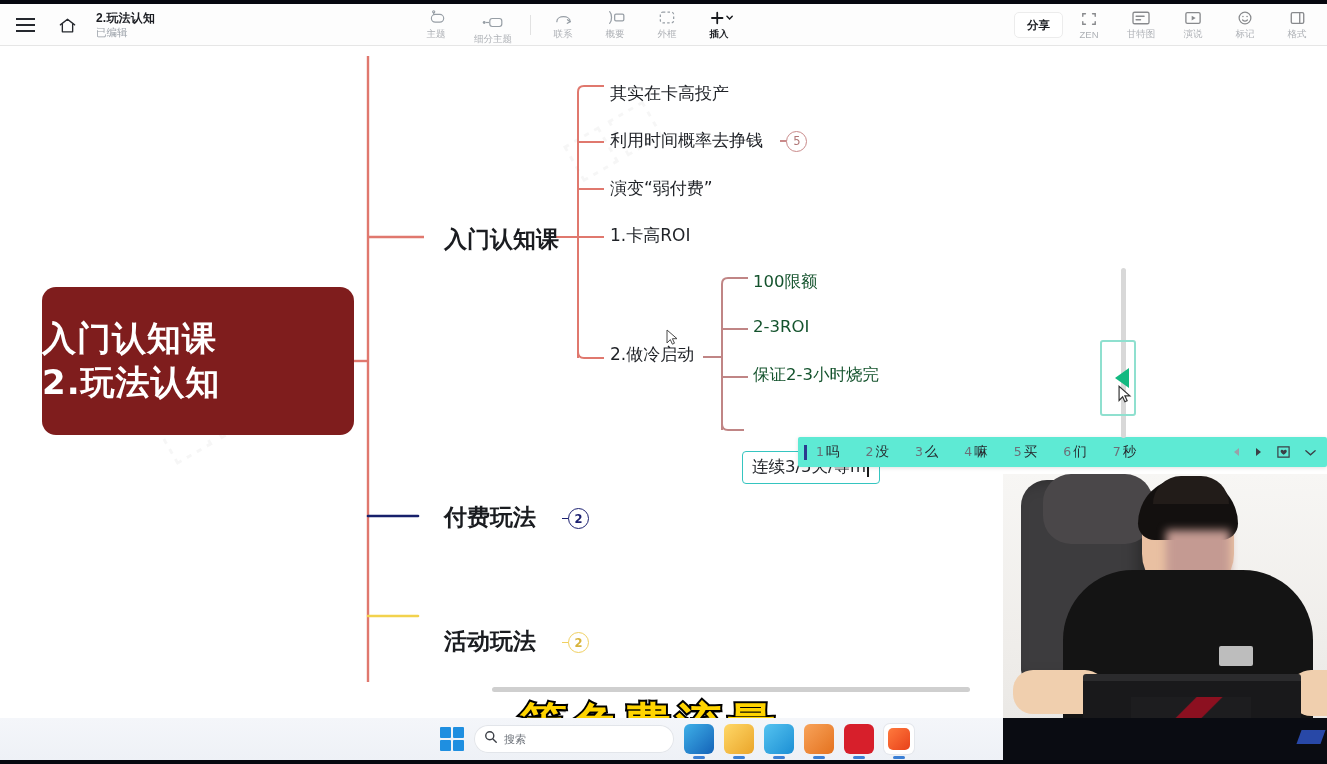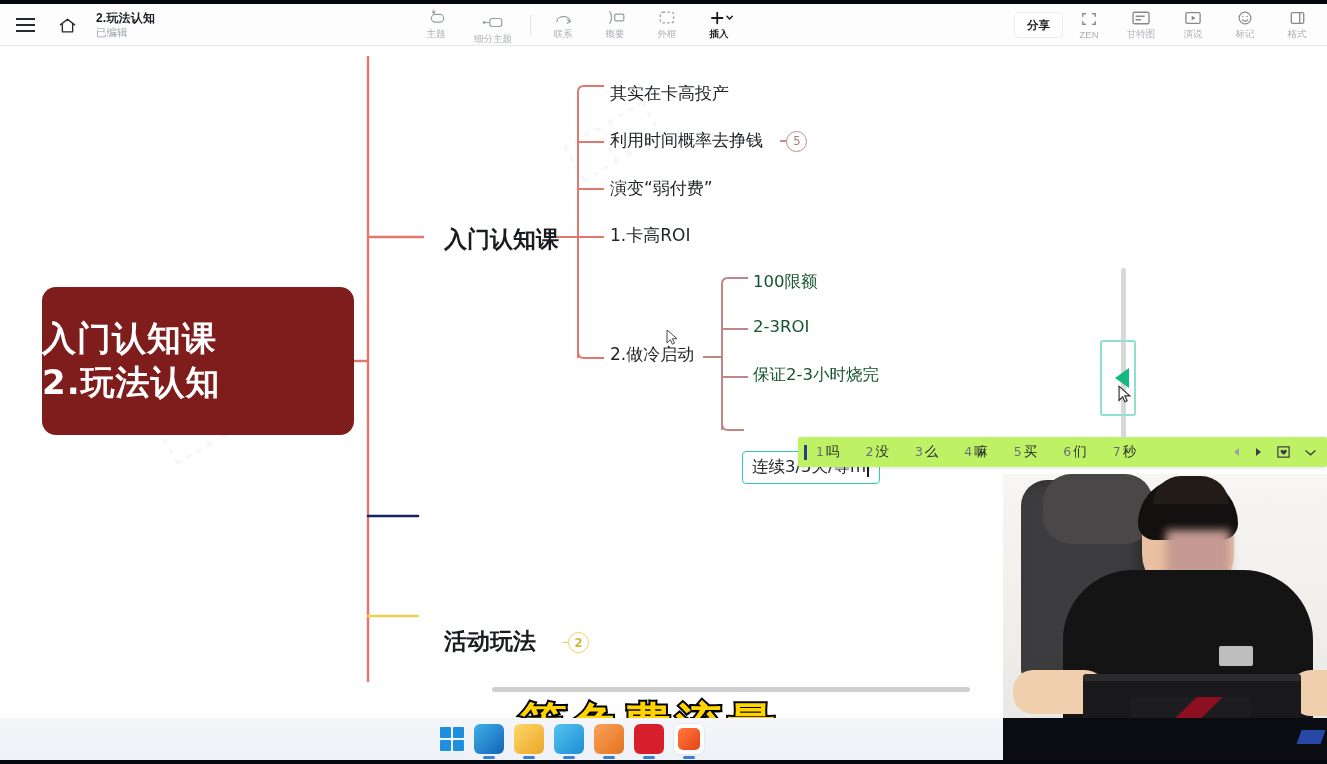--- a/index.html
+++ b/index.html
@@ -71,21 +71,21 @@
                padding:4px 10px 5px 9px; display:flex; align-items:center; }
   .edit-node .txt { font-size:16.5px; color:#1f2227; font-family:"DejaVu Sans","Liberation Sans",sans-serif;}
   .caret { display:inline-block; width:1.5px; height:19px; background:#1a1a1a; margin-left:1px;
            animation:bl 1s steps(1) infinite; }
   @keyframes bl { 50%{opacity:0;} }
 
   
   .cur { position:absolute; pointer-events:none; }
 
   
-  .ime { position:absolute; left:798px; top:437px; width:529px; height:30px; background:#bef264;
+  .ime { position:absolute; left:798px; top:437px; width:529px; height:30px; background:#5eead4;
          display:flex; align-items:center; border-radius:2px; box-shadow:0 1px 4px rgba(0,0,0,.12);}
   .ime .mark { width:3px; height:15px; background:#2b3a8f; margin-left:6px; margin-right:9px; }
   .ime .cand { font-size:13.5px; color:#26292e; margin-right:26px; cursor:pointer;
                font-family:"DejaVu Sans","Liberation Sans",sans-serif; }
   .ime .cand .n { color:#6b7078; margin-right:2px; font-size:12.5px; }
   .ime .ctl { margin-left:auto; display:flex; align-items:center; gap:13px; padding-right:10px; color:#4c5057;}
   .ime .ctl span { cursor:pointer; display:flex; align-items:center; }
 
   
   .vscroll { position:absolute; right:10px; top:268px; width:5px; height:170px; background:#d8d8d8;
@@ -346,20 +346,26 @@
 
     <div class="node root-node">
       <div>入门认知课</div>
       <div>2.玩法认知</div>
     </div>
 
     <div class="node l1" style="left:444px; top:178px;">
       <span>入门认知课</span>
     </div>
 
+    <div class="node l1" style="left:444px; top:456px;">
+      <span>付费玩法</span>
+      <span style="margin-left:18px;">
+        <span class="badge-stem navy"></span><span class="badge navy">2</span>
+      </span>
+    </div>
 
     <div class="node l1" style="left:444px; top:580px;">
       <span>活动玩法</span>
       <span style="margin-left:18px;">
         <span class="badge-stem yellow"></span><span class="badge yellow">2</span>
       </span>
     </div>
 
     <div class="node l2" style="left:610px; top:36px;">
       <span>其实在卡高投产</span>
@@ -480,20 +486,29 @@
   <div class="subtitle">等免费流量</div>
 
   <div class="taskbar">
     <div class="tbrow">
       <div class="winlogo">
         <b></b>
           <b></b>
           <b></b>
           <b></b>
       </div>
+      <div class="searchbox">
+        <span>
+          <svg width="14" height="14" viewBox="0 0 16 16" fill="none" stroke="#3b3f46" stroke-width="1.6">
+            <circle cx="6.6" cy="6.6" r="4.6"></circle>
+              <path d="M10.2 10.4L14 14" stroke-linecap="round"></path>
+            </svg>
+        </span>
+        <span class="ph">搜索</span>
+      </div>
       <div class="tapp" style="background:linear-gradient(135deg,#3fb0e8,#1463b8);"></div>
       <div class="tapp" style="background:linear-gradient(135deg,#ffd868,#eaa52a);"></div>
       <div class="tapp" style="background:linear-gradient(135deg,#55c3f0,#1c8fd4);"></div>
       <div class="tapp" style="background:linear-gradient(135deg,#f8a35a,#e4721f);"></div>
       <div class="tapp" style="background:#d71f2b;"></div>
       <div class="tapp sel">
         <div style="position:absolute;left:4px;top:4px;width:22px;height:22px;border-radius:5px;
                     background:linear-gradient(135deg,#ff7a3d,#e8411a);"></div>
       </div>
     </div>

